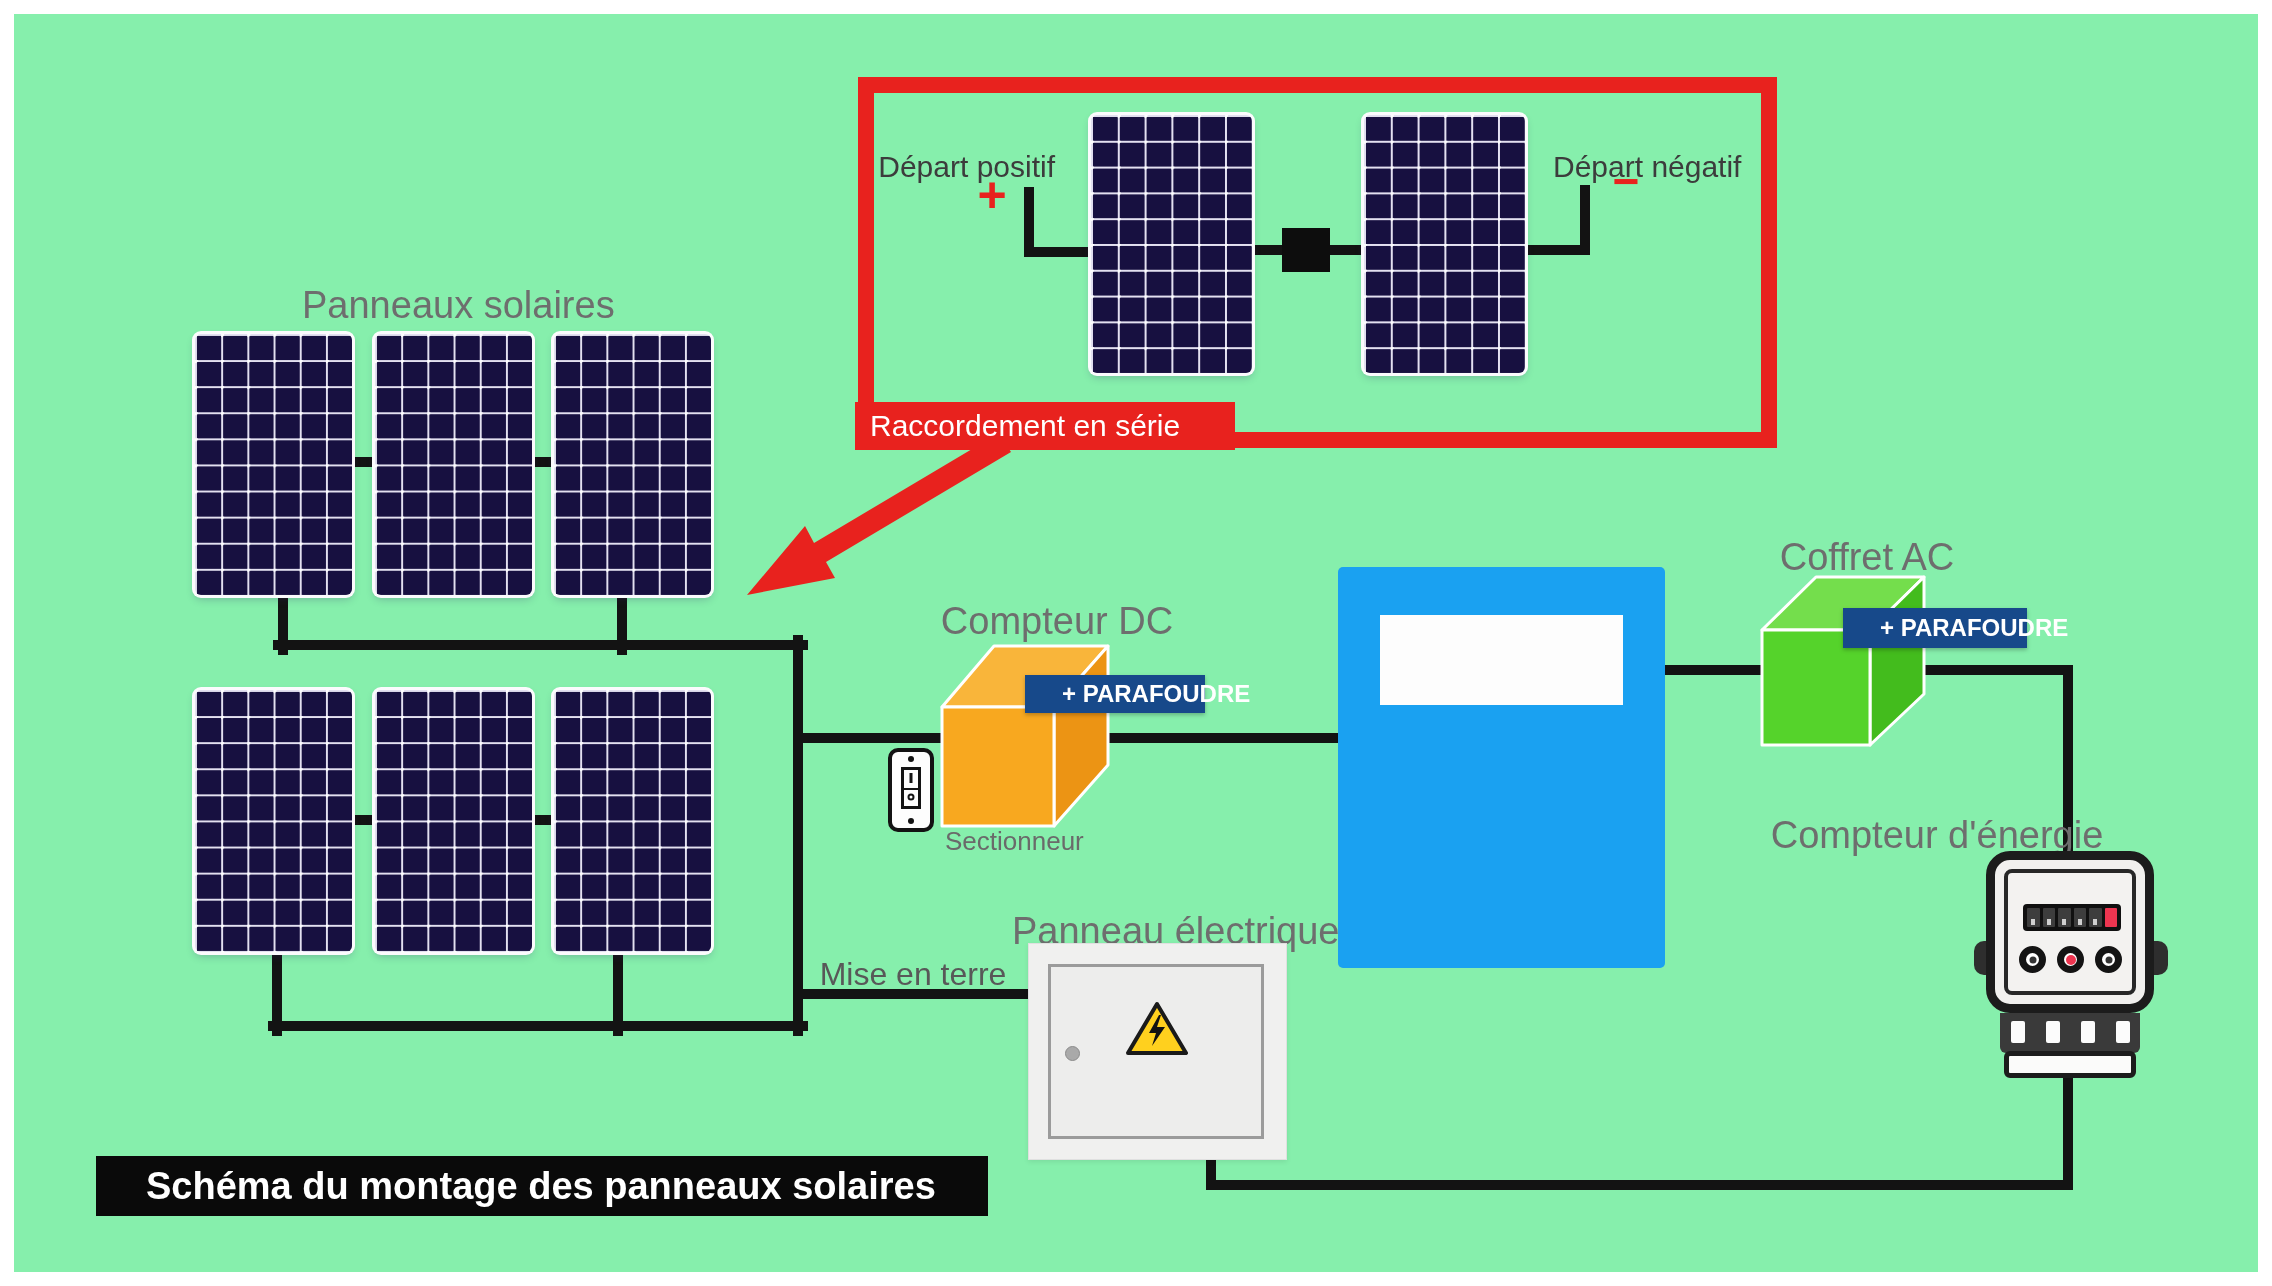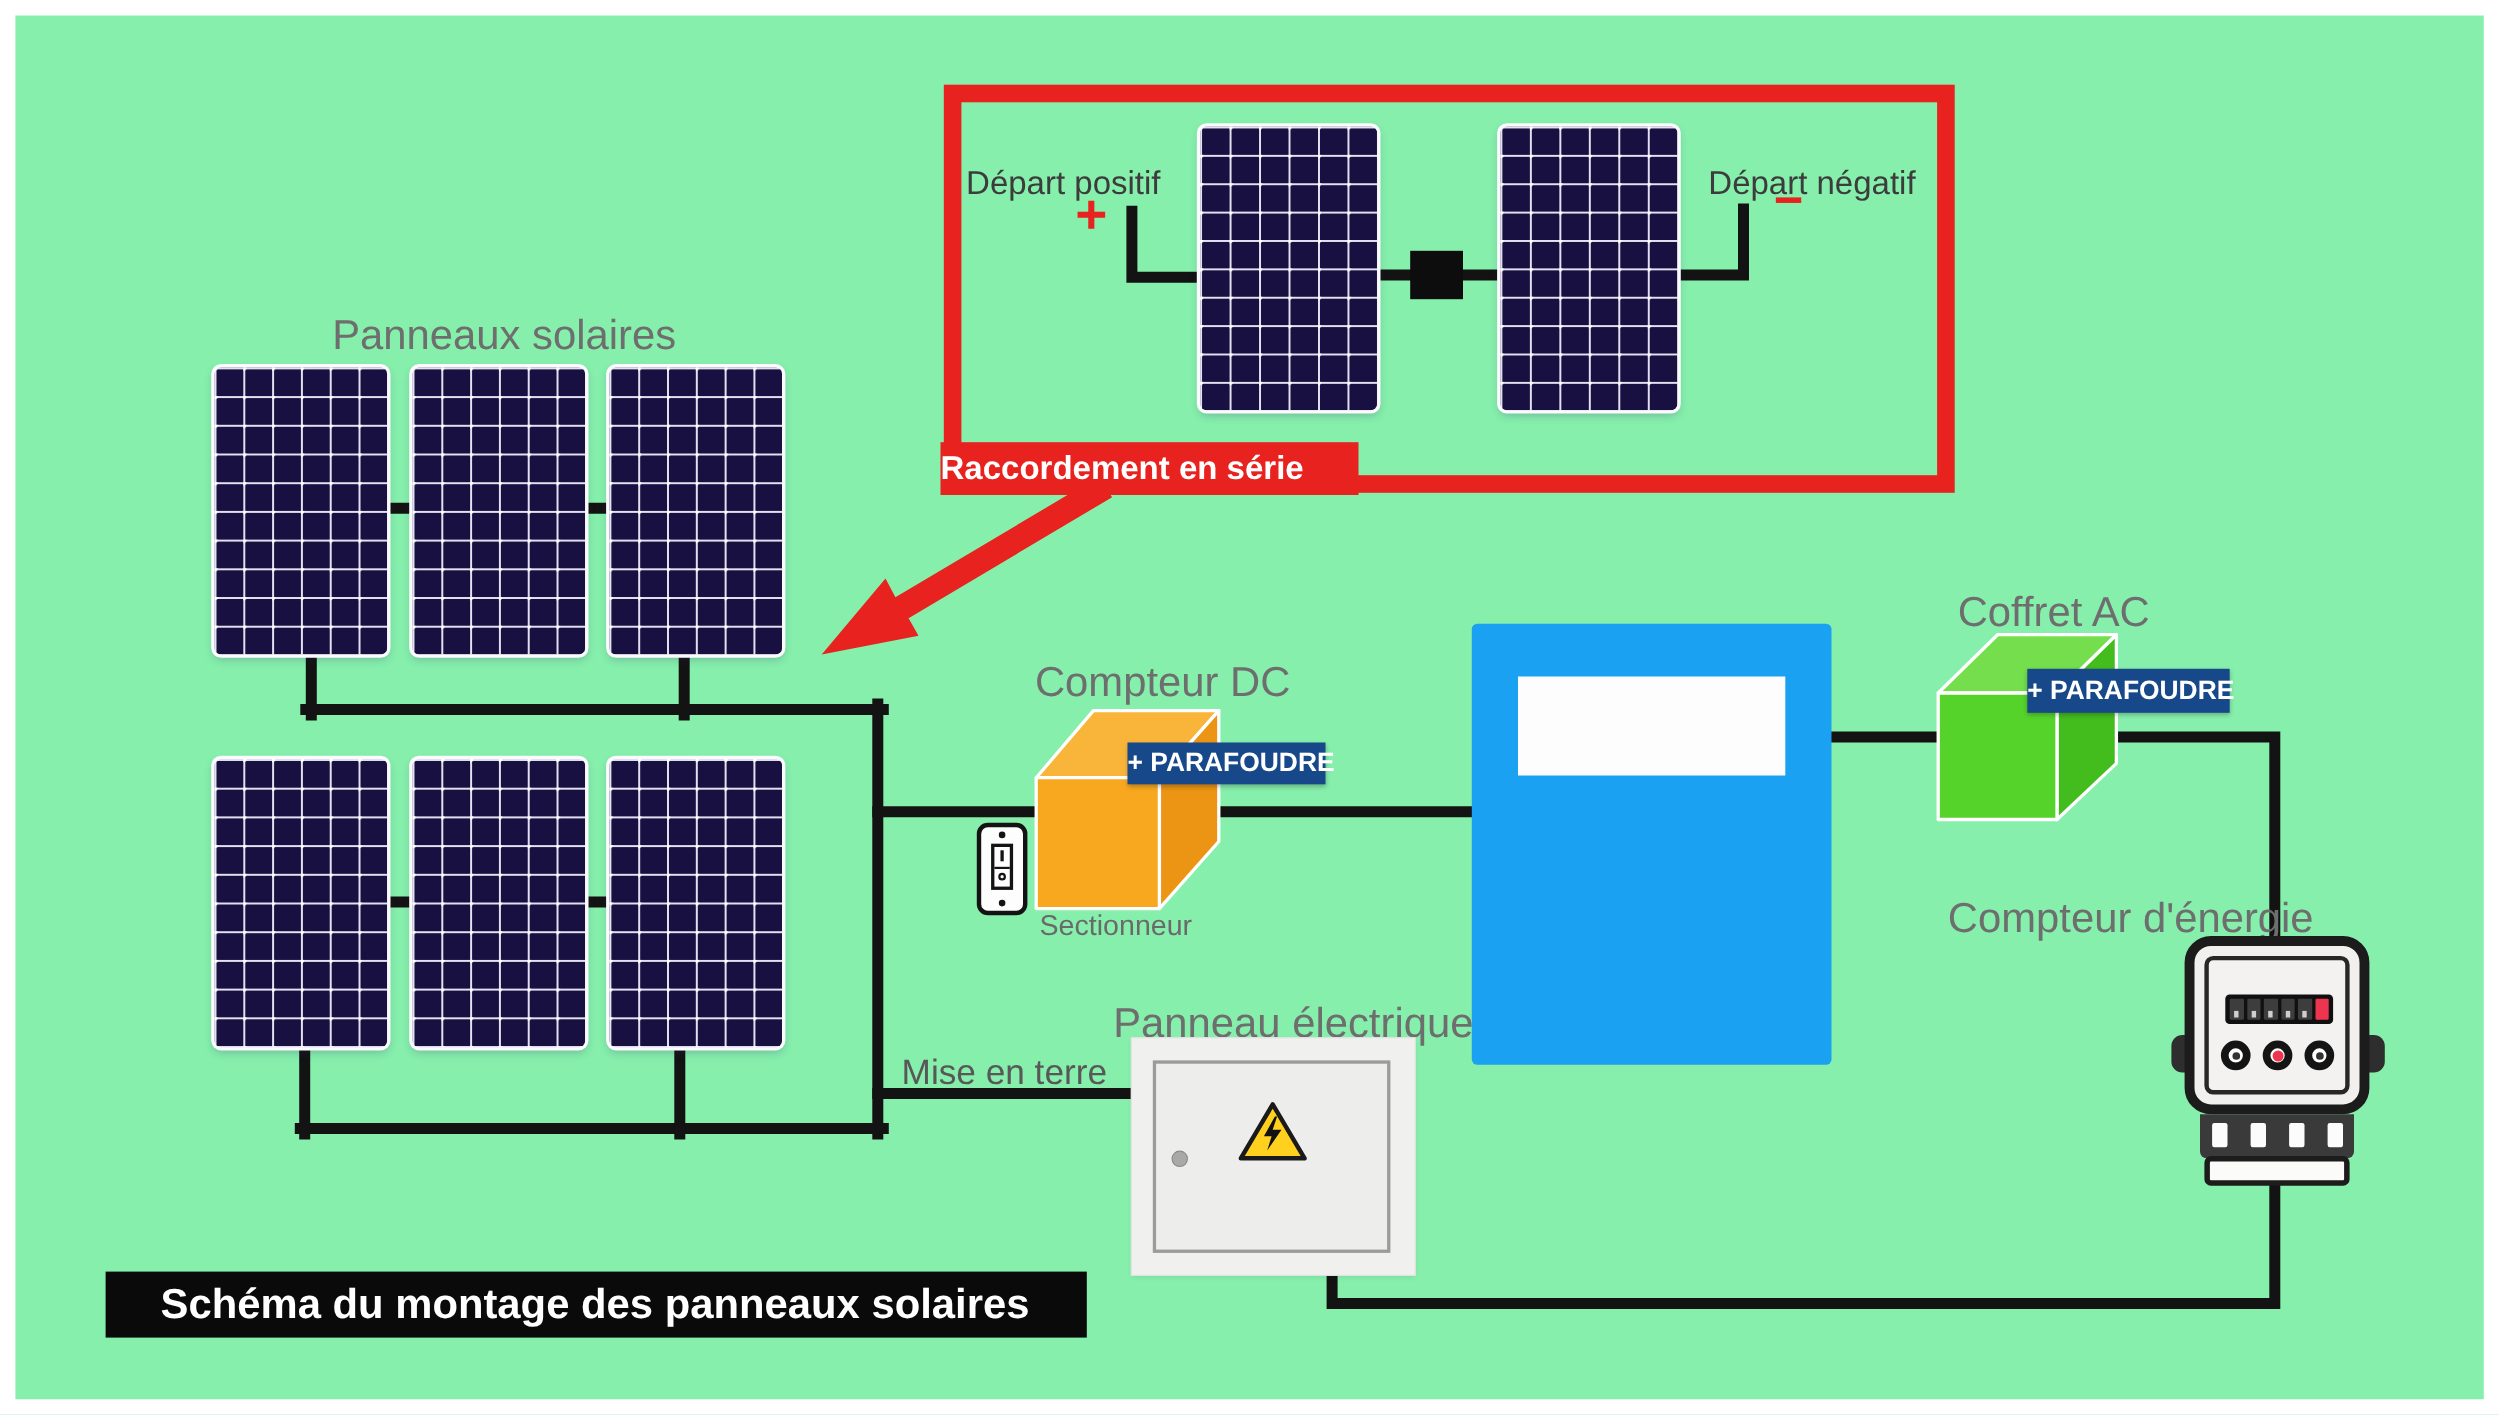--- a/index.html
+++ b/index.html
@@ -24,31 +24,31 @@
   .lbl{position:absolute;font-size:38px;color:#6e6e6e;white-space:nowrap;}
   .lbl.center{text-align:center;}
   .lbl.dark{color:#3c3c3c;font-size:30px;}
   .lbl.small{font-size:26px;color:#6a6a6a;margin-top:20px;}
   .lbl.mid{color:#585858;font-size:32px;}
 
   
   #inset-box{position:absolute;left:858px;top:77px;width:919px;height:371px;
              border:16px solid #e8221e;box-sizing:border-box;}
   #series-banner{position:absolute;left:855px;top:402px;width:380px;height:48px;background:#e8221e;
-                 color:#ffffff;font-weight:bold;font-size:30px;line-height:48px;
+                 color:#ffffff;font-weight:normal;font-size:30px;line-height:48px;padding-left:15px;
                  box-sizing:border-box;white-space:nowrap;}
   #plus-sign{position:absolute;left:962px;top:170px;width:60px;text-align:center;
              font-size:50px;font-weight:900;color:#e8221e;line-height:1;}
   #minus-sign{position:absolute;left:1603px;top:158px;width:46px;text-align:center;
               font-size:46px;font-weight:900;color:#e8221e;line-height:1;}
 
   
   .badge{position:absolute;background:#17498a;color:#ffffff;font-weight:bold;font-size:24px;
          text-align:center;box-sizing:border-box;white-space:nowrap;
-         box-shadow:0 2px 4px rgba(0,0,0,.25);}
+         box-shadow:0 2px 4px rgba(0,0,0,.25);padding-left:37px;}
   #badge-dc{left:1025px;top:675px;width:180px;height:38px;line-height:38px;}
   #badge-ac{left:1843px;top:608px;width:184px;height:40px;line-height:40px;}
 
   
   #inverter{position:absolute;left:1338px;top:567px;width:327px;height:401px;background:#1aa1f1;border-radius:5px;}
   #inverter-display{position:absolute;left:42px;top:48px;width:243px;height:90px;background:#fdfdfd;}
 
   
   #breaker{position:absolute;left:1028px;top:943px;width:257px;height:215px;background:#f0f0ef;
            border:1px solid #e0e0e0;box-shadow:0 2px 5px rgba(0,0,0,.08);}

